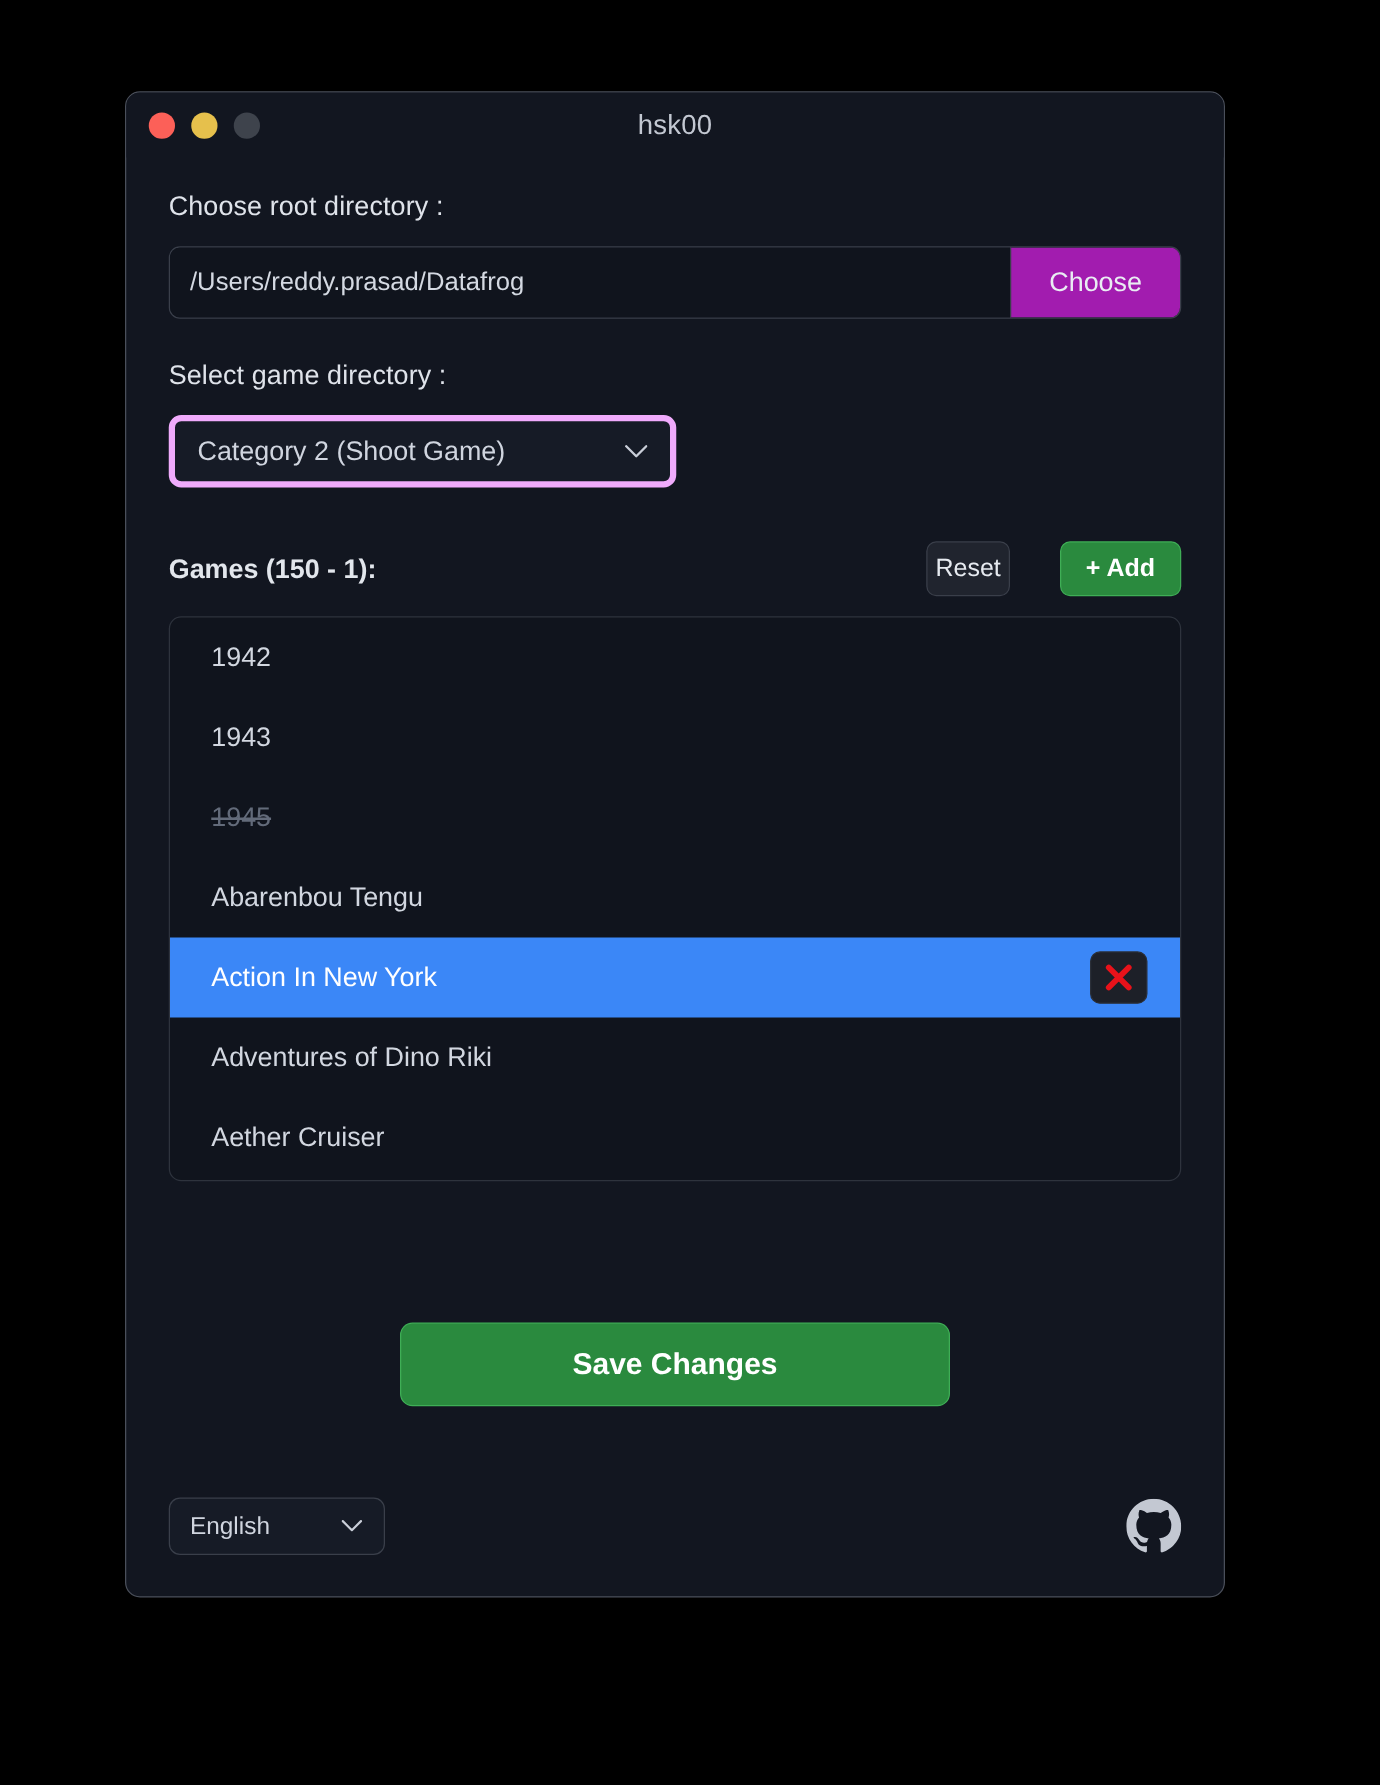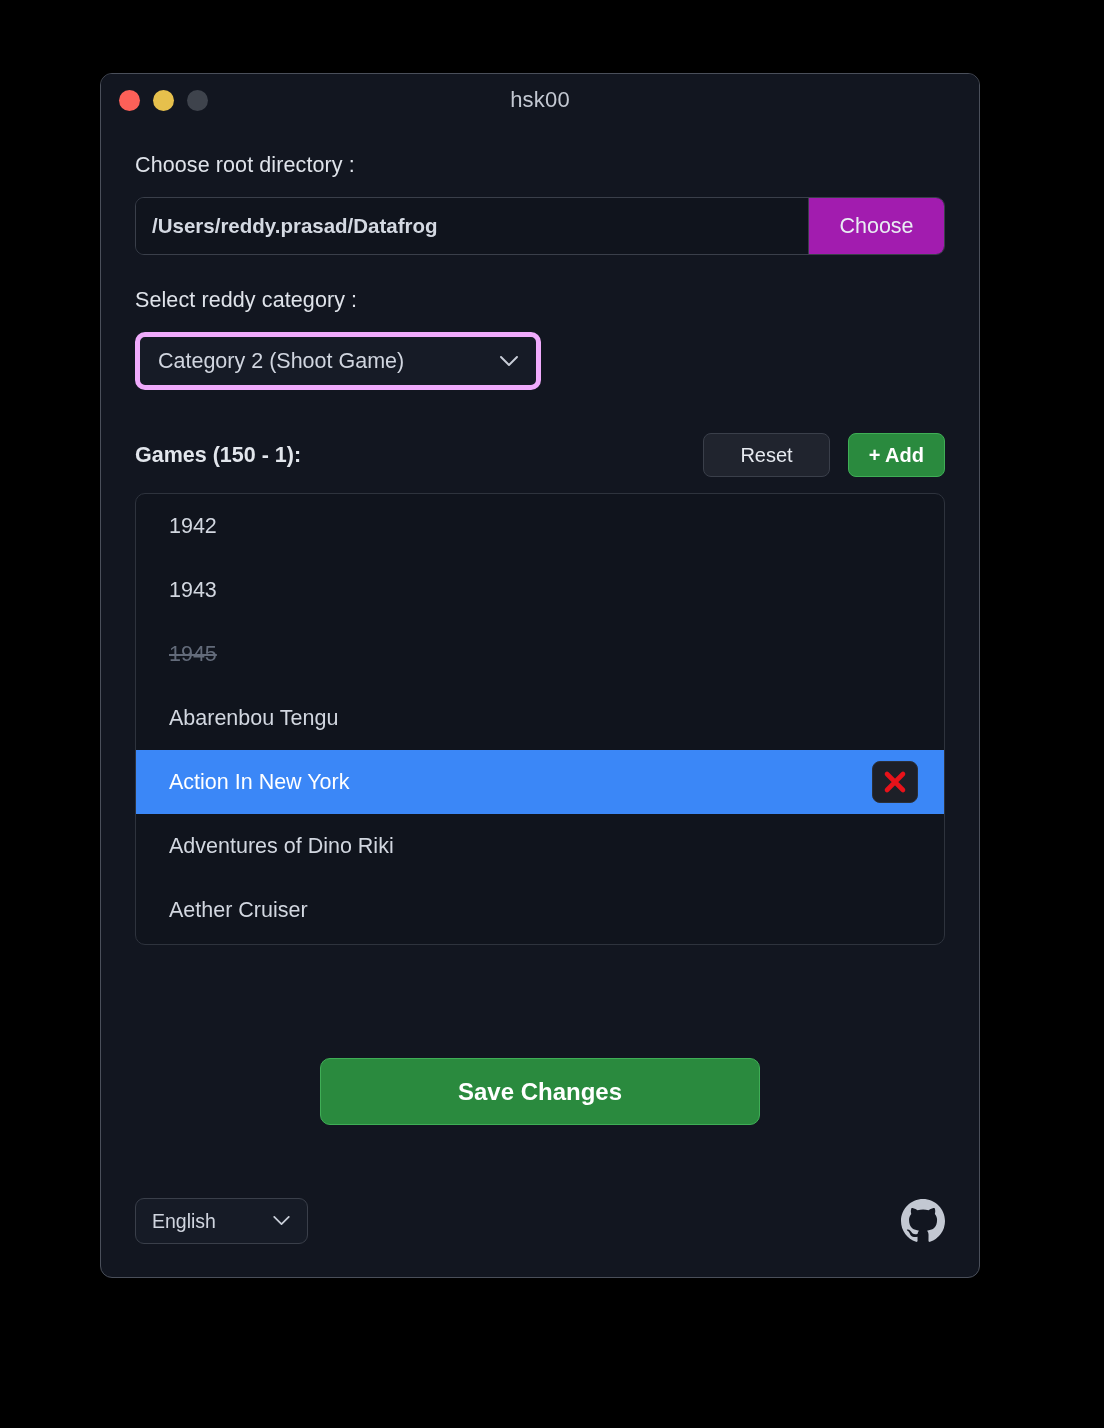--- a/index.html
+++ b/index.html
@@ -88,21 +88,20 @@
   }
   .path-input {
     flex: 1;
     background: #10141d;
     border: none;
     outline: none;
     padding: 0 16px;
     font-size: 20.5px;
     color: #d4d9e2;
     font-family: "Liberation Sans", "DejaVu Sans", sans-serif;
-    font-weight: bold;
   }
   .choose-btn {
     width: 136px;
     background: #a21caf;
     border: none;
     border-left: 1px solid #3a3f4a;
     color: #e9edf3;
     font-size: 21.5px;
     font-family: "Liberation Sans", "DejaVu Sans", sans-serif;
     cursor: pointer;
@@ -135,30 +134,31 @@
     flex: 0 0 auto;
   }
   .chev svg { display: block; }
 
   
   .games-header {
     margin-top: 43px;
     display: flex;
     align-items: center;
     height: 44px;
+    gap: 22px;
   }
   .games-title {
     font-size: 21.5px;
     font-weight: bold;
     color: #e2e6ec;
     flex: 1;
   }
   .btn-reset {
     height: 44px;
-    padding: 0 36px;
+    padding: 0 6px;
     background: #20242e;
     border: 1px solid #3a3f4a;
     border-radius: 8px;
     color: #e6eaf0;
     font-size: 20px;
     font-family: "Liberation Sans", "DejaVu Sans", sans-serif;
     cursor: pointer;
     margin-right: 18px;
   }
   .btn-add {
@@ -297,21 +297,21 @@
 
     <div class="content">
 
       <div class="field-label label-dir">Choose root directory :</div>
 
       <div class="path-row">
         <input class="path-input" type="text" value="/Users/reddy.prasad/Datafrog" style="">
         <button class="choose-btn">Choose</button>
       </div>
 
-      <div class="field-label label-cat">Select reddy category :</div>
+      <div class="field-label label-cat">Select game directory :</div>
 
       <div class="select-wrap">
         <span class="select-value">Category 2 (Shoot Game)</span>
         <span class="chev">
           <svg width="18" height="11" viewBox="0 0 18 11">
               <path d="M1 1 L9 9 L17 1" fill="none" stroke="#c9ced8" stroke-width="1.9" stroke-linecap="round" stroke-linejoin="round"></path>
             </svg>
         </span>
       </div>
 

